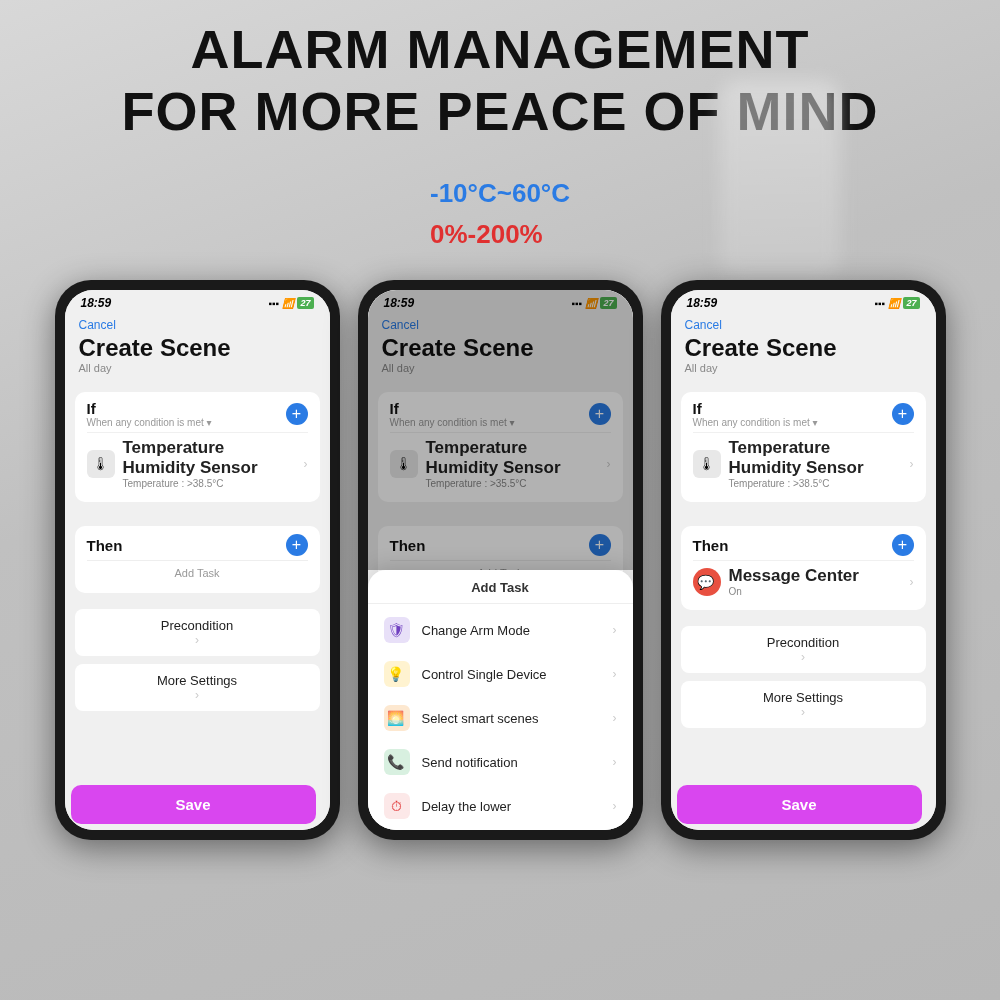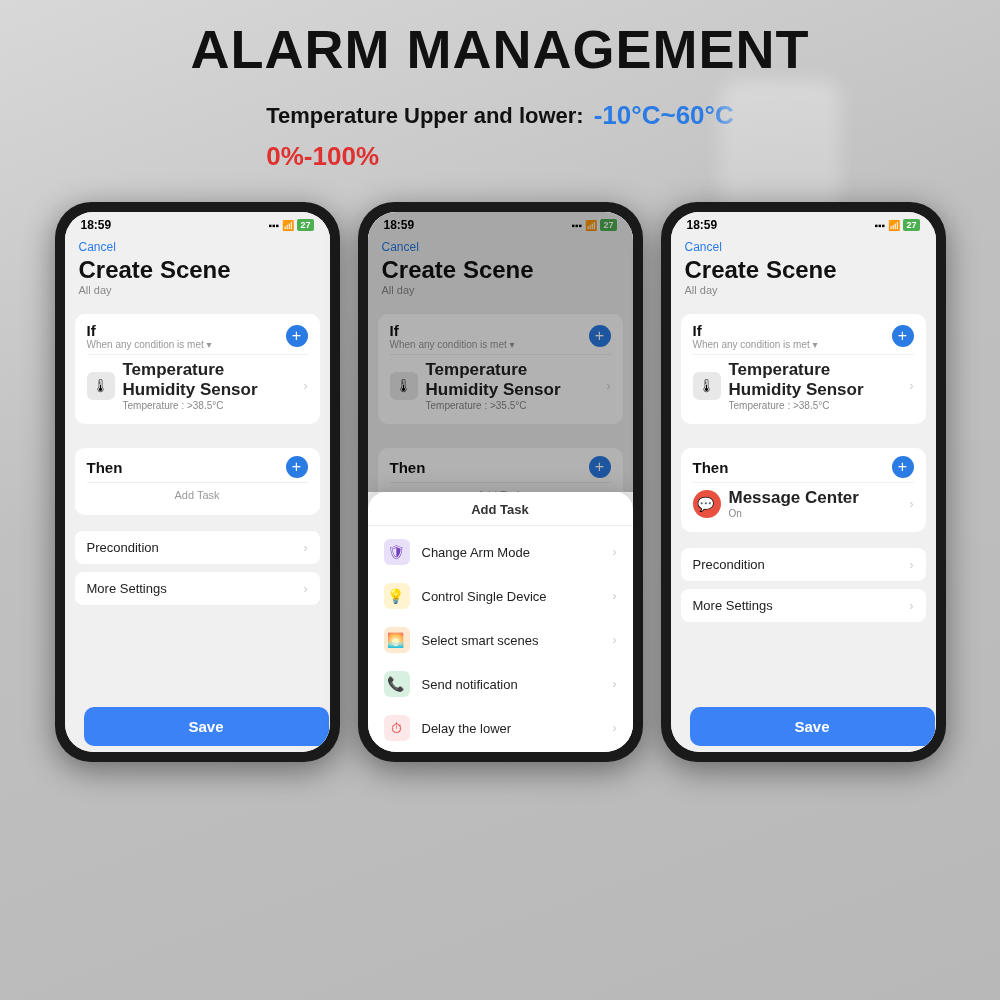--- a/index.html
+++ b/index.html
@@ -35,21 +35,21 @@
       filter: blur(8px);
     }
 
     .main-title {
       font-size: 54px;
       font-weight: 900;
       color: #111;
       text-align: center;
       line-height: 1.15;
       letter-spacing: 1px;
-      margin-bottom: 20px;
+      margin-bottom: 36px;
       text-transform: uppercase;
     }
 
     .specs-section {
       display: flex;
       flex-direction: column;
       align-items: flex-start;
       margin-bottom: 22px;
       gap: 10px;
     }
@@ -113,20 +113,21 @@
 
     
     .status-bar {
       display: flex;
       justify-content: space-between;
       align-items: center;
       padding: 6px 16px 4px;
       background: #f0f0f0;
       font-size: 11px;
       font-weight: 600;
+      font-style: italic;
     }
 
     .status-time { font-size: 12px; font-weight: 700; }
     .status-icons { display: flex; gap: 3px; align-items: center; font-size: 10px; }
 
     
     .app-content {
       flex: 1;
       background: #f0f0f0;
       display: flex;
@@ -236,25 +237,26 @@
     .settings-row {
       display: flex;
       justify-content: space-between;
       align-items: center;
       padding: 9px 12px;
       background: #fff;
       margin: 4px 10px;
       border-radius: 8px;
       font-size: 13px;
       color: #222;
+      flex-direction: column;
     }
 
     .save-btn {
-      margin: 8px 19px 6px;
-      background: #3b82f6;
+      margin: 8px 6px 6px;
+      background: #d946ef;
       color: #fff;
       border: none;
       border-radius: 10px;
       padding: 11px;
       font-size: 15px;
       font-weight: 600;
       text-align: center;
       cursor: pointer;
       display: block;
       width: calc(100% - 20px);
@@ -341,29 +343,29 @@
     }
   </style>
 </head>
 <body>
 
 <div class="page-container">
   <div class="bg-object"></div>
 
   <h1 class="main-title">
     <span>ALARM MANAGEMENT</span><br>
+    <span>FOR MORE PEACE OF MIND</span>
   </h1>
 
   <div class="specs-section">
     <div class="spec-row">
-      <span class="spec-label">Temperature Upper and lower:</span>
       <span class="spec-value-blue">-10°C~60°C</span>
     </div>
     <div class="spec-row">
-      <span class="spec-value-red">0%-100%</span>
+      <span class="spec-value-red">0%-200%</span>
     </div>
   </div>
 
   <div class="phones-container">
 
     <div class="phone">
       <div class="phone-screen">
         <div class="status-bar">
           <span class="status-time">18:59</span>
           <div class="status-icons">

